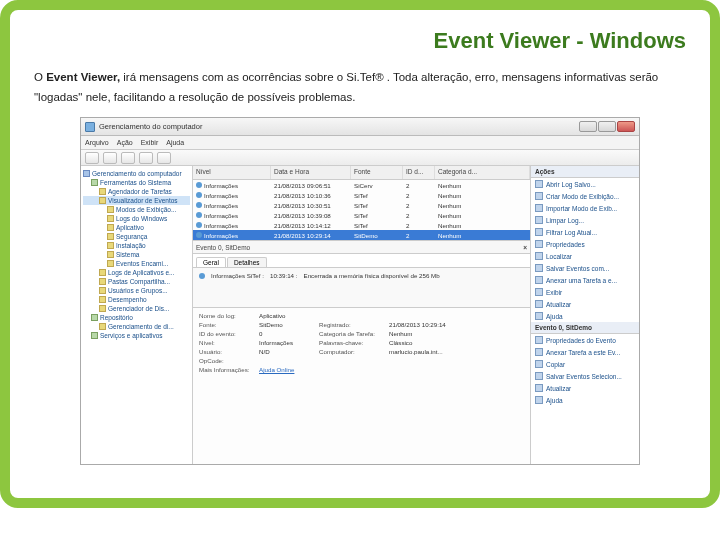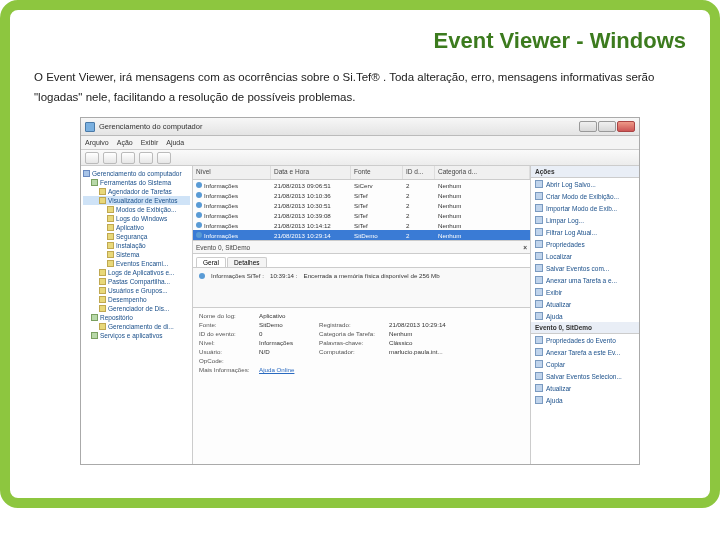--- a/index.html
+++ b/index.html
@@ -1,20 +1,20 @@
 <!DOCTYPE html>
 <html><head>
 <meta charset="utf-8">
 <style>
   * { box-sizing: border-box; margin: 0; padding: 0; }
   body { font-family: Arial, sans-serif; background: #fff; width: 720px; height: 540px; overflow: hidden; }
   .slide { width: 720px; height: 508px; border: 10px solid #8dc63f; border-radius: 18px; padding: 18px 24px; position: relative; }
   .title { color: #3c7b1e; font-size: 22px; font-weight: bold; text-align: right; margin-bottom: 14px; }
   .desc { font-size: 11.5px; color: #222; line-height: 1.7; margin-bottom: 10px; }
-  .desc strong { font-weight: normal; }
+  .desc strong { font-weight: bold; }
   .screenshot {
     width: 560px; height: 348px; margin: 0 auto; border: 1px solid #aaa;
     background: #fdfdfd; font-size: 7px; position: relative; overflow: hidden;
   }
   .ss-titlebar { height: 18px; background: linear-gradient(#f7f7f7,#e4e4e4); border-bottom: 1px solid #bbb; display: flex; align-items: center; padding: 0 4px; gap: 4px; }
   .ss-icon { width: 10px; height: 10px; background: #7ab0e0; border: 1px solid #4a7aa8; border-radius: 1px; flex: none; }
   .ss-titlebar-text { flex: 1; font-size: 7.5px; color: #333; }
   .ss-win-btns { display: flex; gap: 1px; }
   .ss-win-btn { width: 18px; height: 11px; background: linear-gradient(#f0f0f0,#d8d8d8); border: 1px solid #999; border-radius: 2px; }
   .ss-win-btn.close { background: linear-gradient(#e98,#c55); border-color: #a44; }

